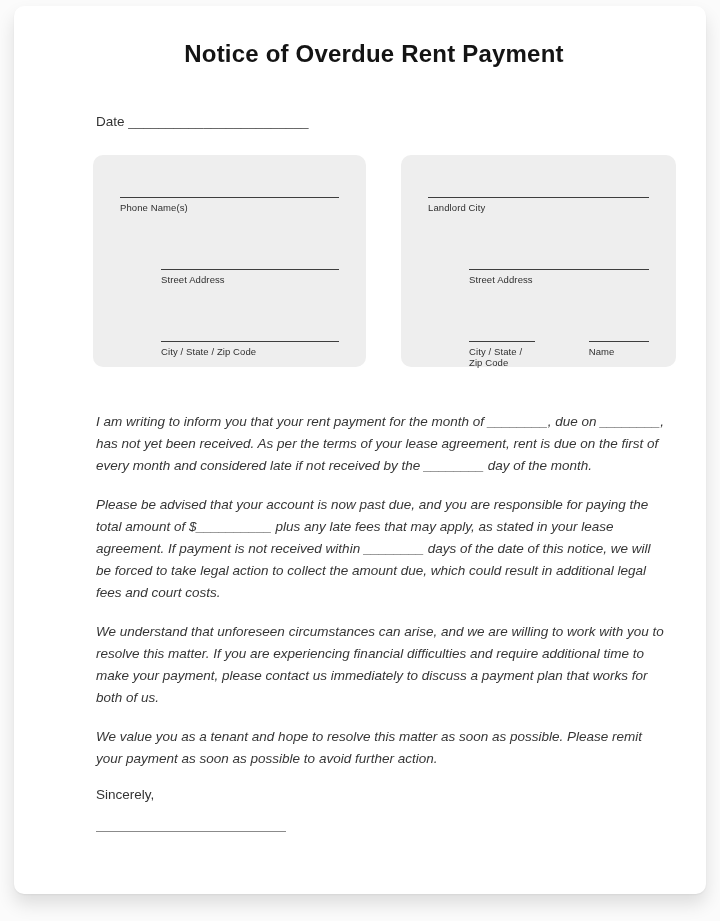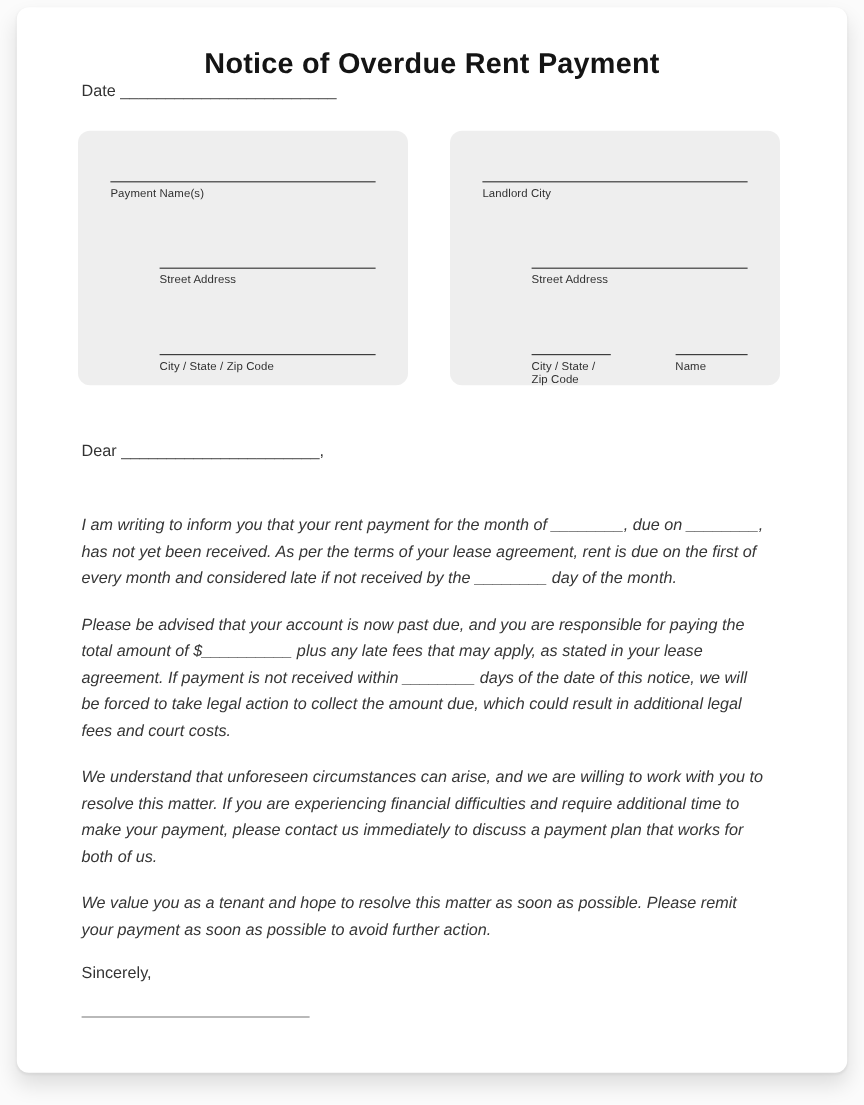--- a/index.html
+++ b/index.html
@@ -14,32 +14,33 @@
   .page {
     position: absolute;
     left: 14px;
     top: 6px;
     width: 692px;
     height: 888px;
     background: #ffffff;
     border-radius: 10px;
     box-shadow: 0 1px 2px rgba(0,0,0,0.05), 0 10px 18px rgba(0,0,0,0.12);
     box-sizing: border-box;
-    padding: 34px 30px 0 54px;
+    padding: 34px 30px 0 82px;
   }
   .title {
     margin: 0;
     text-align: center;
     font-size: 24px;
     font-weight: bold;
     color: #141414;
     letter-spacing: 0.2px;
     padding-right: 24px; 
   }
   .date-row {
+    margin-top: 46px;
     font-size: 13.5px;
     color: #333333;
   }
   .blank-text { color: #4a4a4a; letter-spacing: 0; }
   .boxes {
     display: flex;
     gap: 35px;
     margin-top: 26px;
     margin-left: -3px;
   }
@@ -100,21 +101,21 @@
   <div class="date-row">
     <span>Date</span>
     <span class="blank-text">________________________</span>
   </div>
 
   <div class="boxes">
 
     <div class="info-box">
       <div class="field">
         <div class="field-line"></div>
-        <div class="field-label">Payment Name(s)</div>
+        <div class="field-label">Phone Name(s)</div>
       </div>
       <div class="field">
         <div class="field-line"></div>
         <div class="field-label">Street Address</div>
       </div>
       <div class="field">
         <div class="field-line"></div>
         <div class="field-label">City / State / Zip Code</div>
       </div>
     </div>
@@ -135,24 +136,20 @@
         </div>
         <div class="field w-phone">
           <div class="field-line"></div>
           <div class="field-label">Name</div>
         </div>
       </div>
     </div>
 
   </div>
 
-  <div class="salutation">
-    <span>Dear</span>
-    <span class="blank-text">______________________</span><span>,</span>
-  </div>
 
   <div class="body-copy">
     <p>I am writing to inform you that your rent payment for the month of ________, due on ________,
 has not yet been received. As per the terms of your lease agreement, rent is due on the first of
 every month and considered late if not received by the ________ day of the month.</p>
     <p>Please be advised that your account is now past due, and you are responsible for paying the
 total amount of $__________ plus any late fees that may apply, as stated in your lease
 agreement. If payment is not received within ________ days of the date of this notice, we will
 be forced to take legal action to collect the amount due, which could result in additional legal
 fees and court costs.</p>

